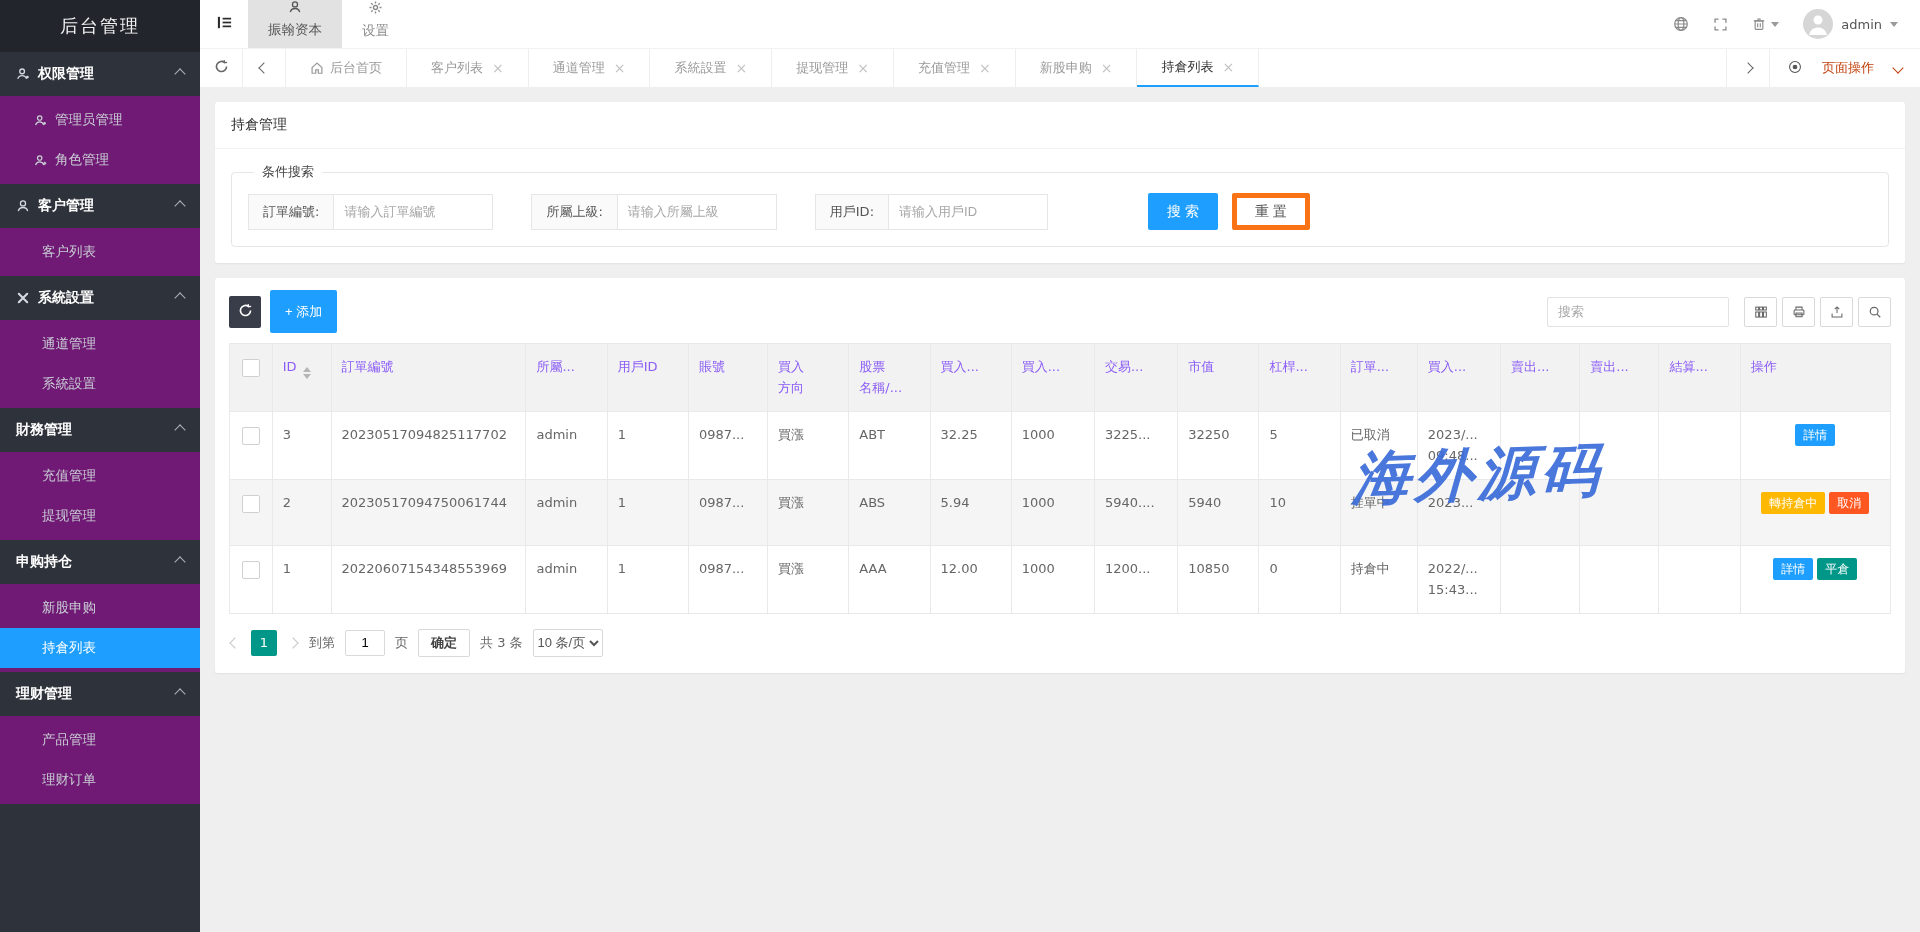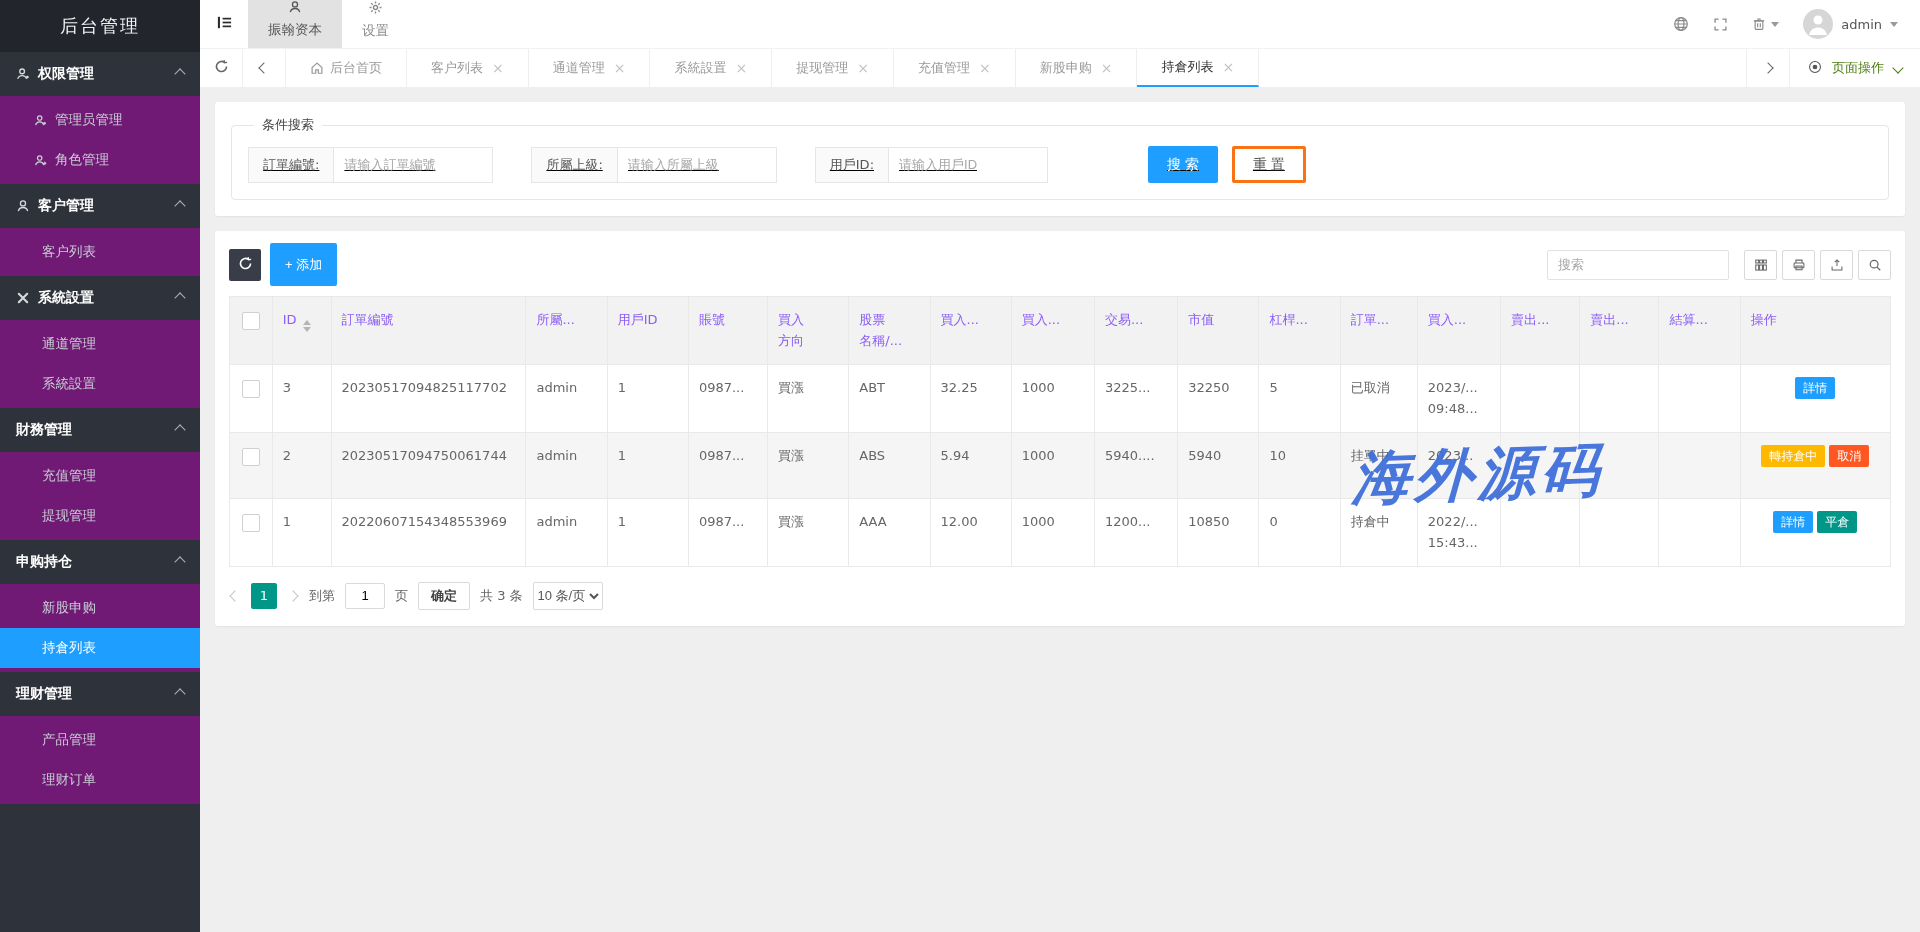--- a/index.html
+++ b/index.html
@@ -44,38 +44,38 @@
   .tabbar{height:38px;background:#fff;display:flex;align-items:stretch;border-top:1px solid #f2f2f2;flex-shrink:0;}
   .tab-btn{width:42px;display:flex;align-items:center;justify-content:center;color:#666;border-right:1px solid #eee;cursor:pointer;}
   .tab-btn.rb{border-right:none;border-left:1px solid #eee;}
   #tabs{display:flex;}
   .tab{display:flex;align-items:center;gap:9px;padding:0 24px;font-size:13px;color:#9a9a9a;border-right:1px solid #eee;cursor:pointer;box-sizing:border-box;}
   .tab .close{color:#c2c2c2;font-size:14px;line-height:1;}
   .tab.active{color:#333;border-bottom:2px solid #1E9FFF;}
   .tab.home{gap:6px;}
   .tab .ticon{display:inline-flex;color:#9a9a9a;}
   .tabbar .spacer{flex:1;}
-  .page-ops{display:flex;align-items:center;gap:10px;padding:0 18px;border-left:1px solid #eee;font-size:13px;color:#4d7c0f;cursor:pointer;}
+  .page-ops{display:flex;align-items:center;gap:20px;padding:0 18px;border-left:1px solid #eee;font-size:13px;color:#c2410c;cursor:pointer;}
   .page-ops .ticon{color:#555;}
 
   
   .content{flex:1;padding:15px;overflow:hidden;}
   .card{background:#fff;border-radius:3px;box-shadow:0 1px 2px rgba(0,0,0,.06);}
   .card + .card{margin-top:15px;}
   .card-title{padding:14px 16px;font-size:14px;color:#333;border-bottom:1px solid #f2f2f2;}
   .card-body{padding:14px 16px 16px;}
   fieldset.search-fieldset{border:1px solid #e6e6e6;border-radius:4px;margin:0;padding:8px 16px 16px;}
   legend{font-size:13px;color:#444;padding:0 8px;margin-left:6px;}
-  .search-row{display:flex;align-items:center;margin-top:4px;text-decoration:underline;}
+  .search-row{display:flex;align-items:center;margin-top:4px;}
   .input-group{display:flex;margin-right:38px;}
   .ig-label{background:#fafafa;border:1px solid #e6e6e6;border-right:none;font-size:13px;color:#555;display:flex;align-items:center;padding:0 14px;height:36px;box-sizing:border-box;white-space:nowrap;}
   .ig-input{width:160px;height:36px;border:1px solid #e6e6e6;padding:0 10px;font-size:13px;color:#333;box-sizing:border-box;outline:none;background:#fff;}
   input::placeholder{color:#a6a6a6;}
   .btn-search{background:#1E9FFF;color:#fff;border:none;height:37px;padding:0 19px;border-radius:2px;font-size:14px;cursor:pointer;margin-left:62px;}
-  .btn-reset{background:#fff;border:3px solid #f97316;color:#555;height:37px;padding:0 18px;border-radius:2px;font-size:14px;cursor:pointer;margin-left:14px;box-sizing:border-box;}
+  .btn-reset{background:#fff;border:5px solid #f97316;color:#555;height:37px;padding:0 18px;border-radius:2px;font-size:14px;cursor:pointer;margin-left:14px;box-sizing:border-box;}
 
   
   .toolbar{display:flex;align-items:center;padding:12px 14px 10px;}
   .tb-refresh{width:32px;height:32px;background:#393D49;color:#fff;border:none;border-radius:2px;display:flex;align-items:center;justify-content:center;cursor:pointer;}
   .tb-add{height:43px;background:#1E9FFF;color:#fff;border:none;border-radius:2px;padding:0 15px;font-size:13px;margin-left:9px;cursor:pointer;}
   .tb-right{margin-left:auto;display:flex;align-items:center;gap:5px;}
   .tb-search{width:182px;height:30px;border:1px solid #e2e2e2;border-radius:2px;padding:0 10px;font-size:13px;outline:none;box-sizing:border-box;margin-right:10px;}
   .tb-iconbtn{width:33px;height:30px;background:#fff;border:1px solid #d9d9d9;border-radius:2px;display:flex;align-items:center;justify-content:center;color:#666;cursor:pointer;box-sizing:border-box;}
 
   
@@ -356,20 +356,21 @@
               </g>
             </svg></span>
         <span>页面操作</span>
         <i class="chev down"></i>
       </div>
     </div>
 
     <div class="content">
 
       <div class="card">
+        <div class="card-title">持倉管理</div>
         <div class="card-body">
           <fieldset class="search-fieldset">
             <legend>条件搜索</legend>
             <div class="search-row">
               <span id="search-fields" style="display:flex">
                   <div class="input-group">
                     <div class="ig-label">訂單編號:</div>
                     <input class="ig-input" placeholder="请输入訂單編號" style="">
                   </div>
                   <div class="input-group">

